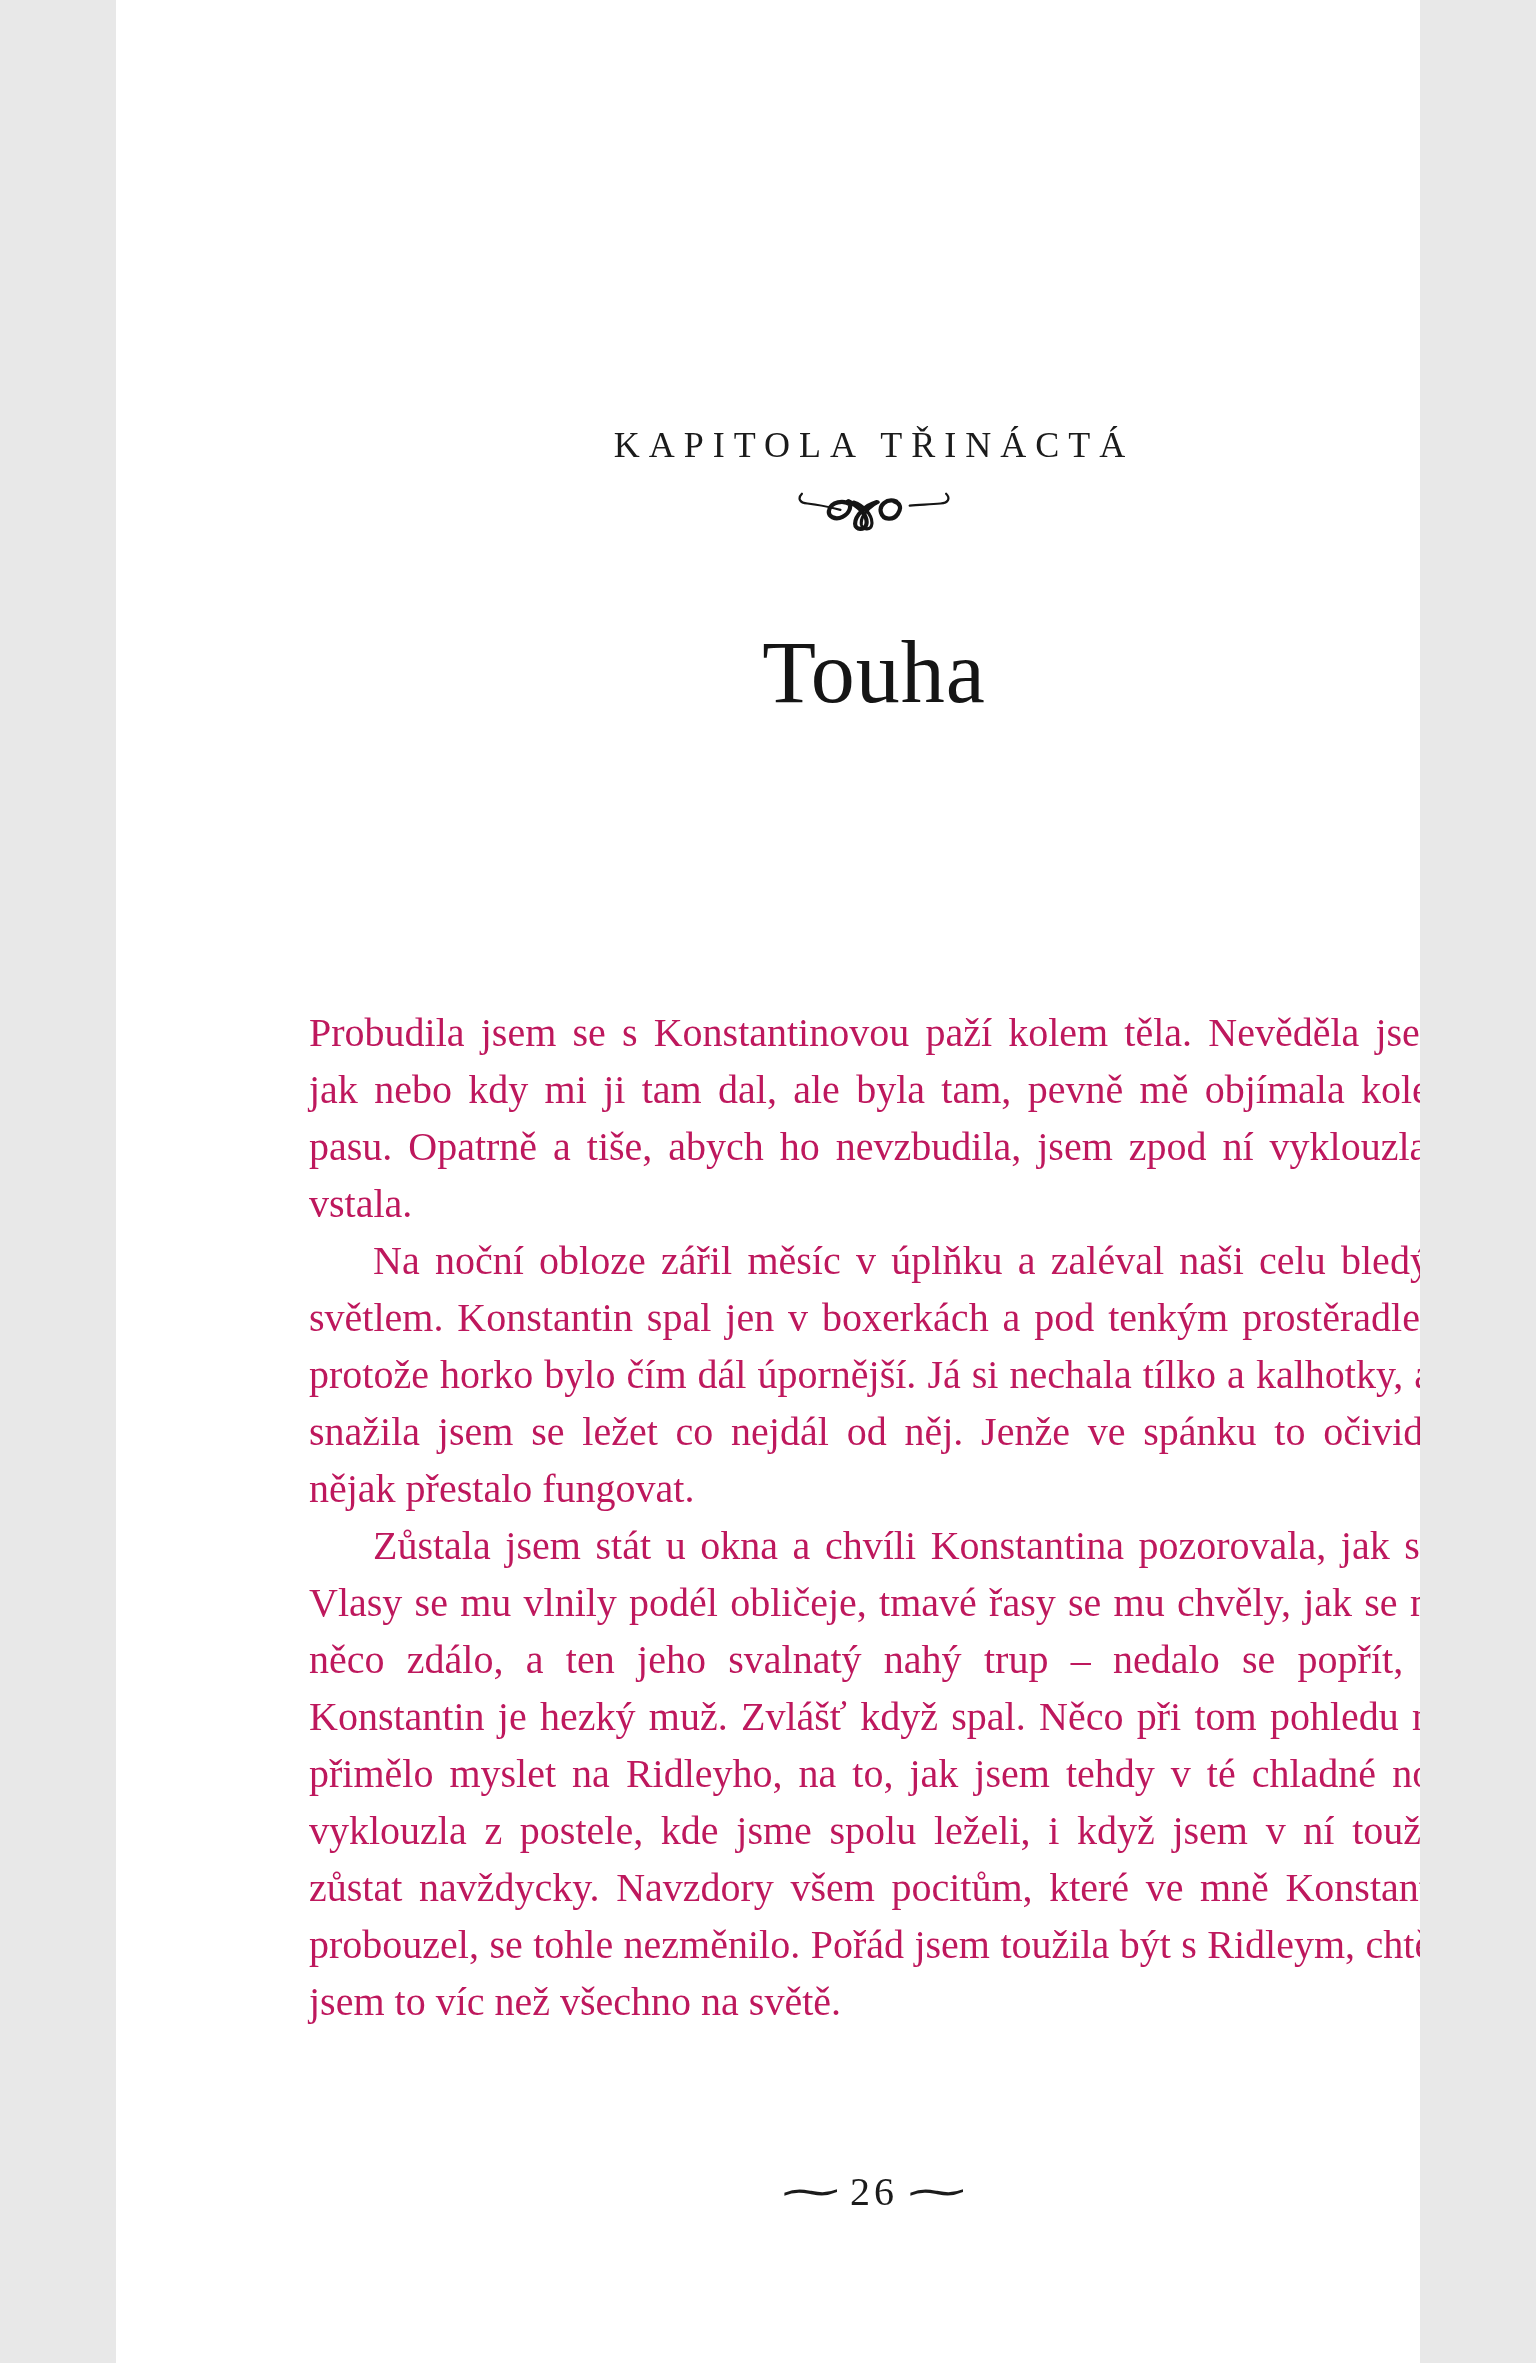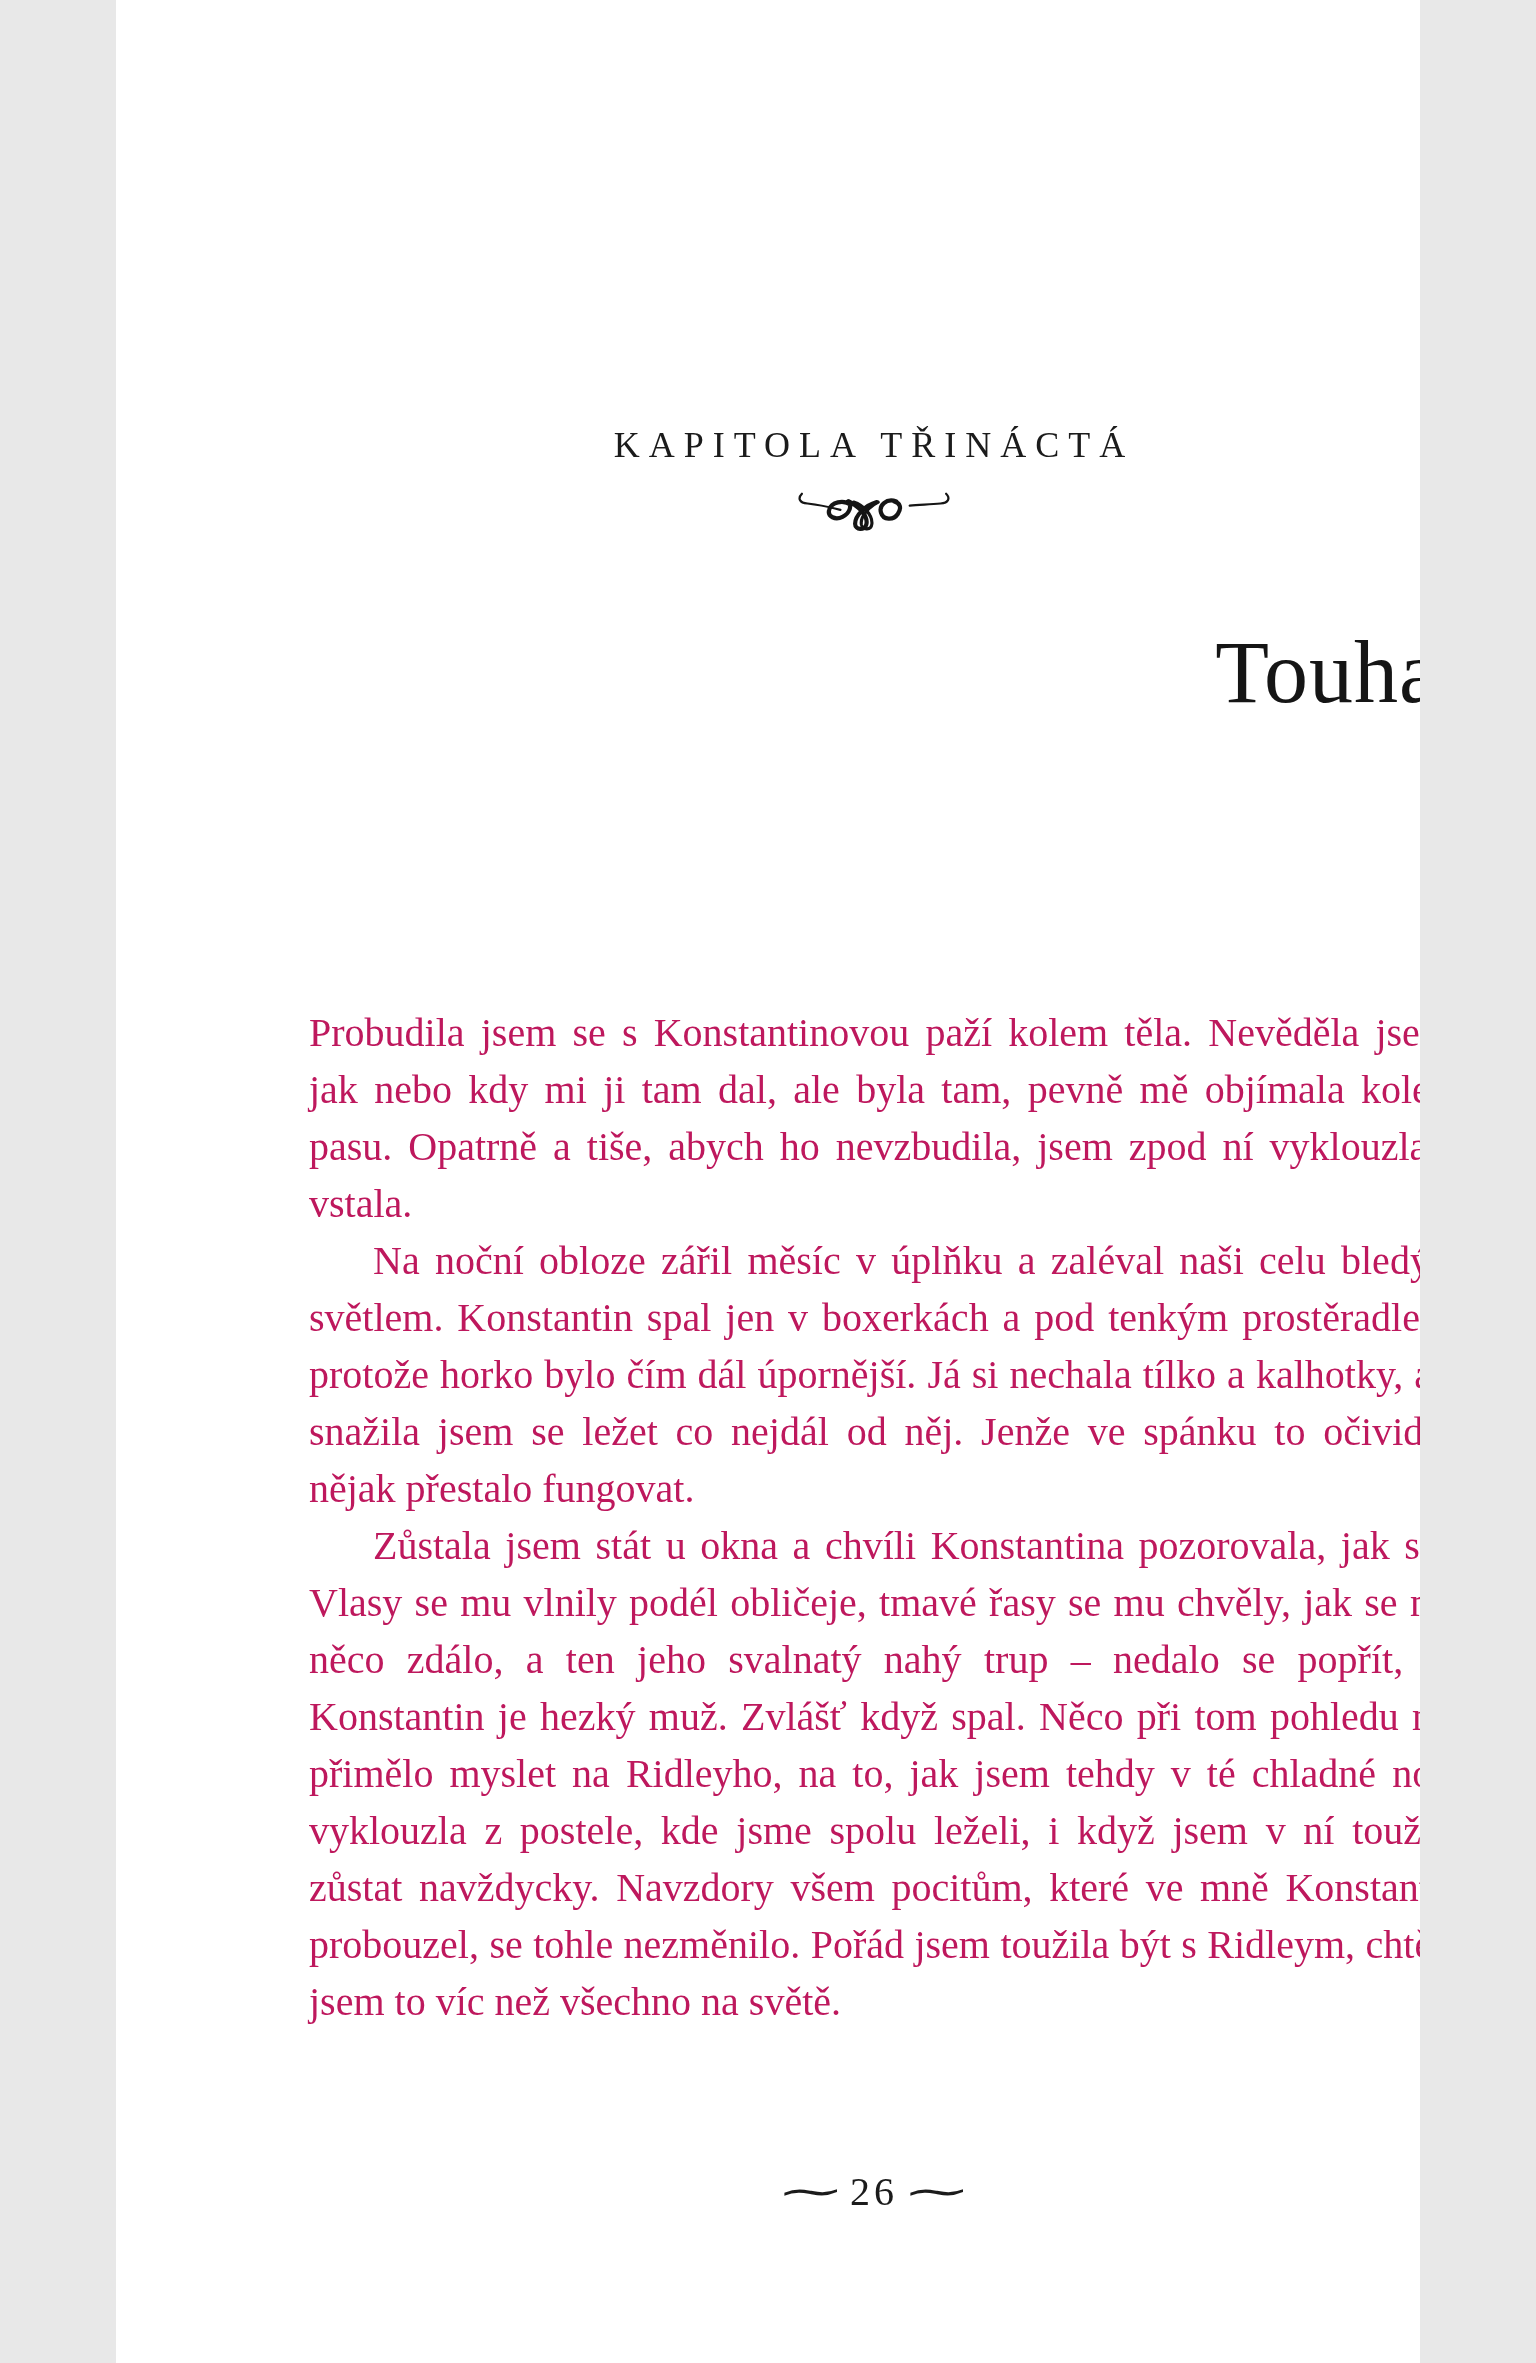--- a/index.html
+++ b/index.html
@@ -36,21 +36,21 @@
     text-align: center;
     line-height: 0;
   }
   .ornament svg { display: inline-block; }
   .chapter-title {
     position: absolute;
     top: 622px;
     left: 193px;
     width: 1130px;
     margin: 0;
-    text-align: right;
+    text-align: center;
     font-size: 88px;
     font-weight: normal;
     color: #151515;
     letter-spacing: 1px;
   }
   .body-text {
     position: absolute;
     top: 1004px;
     left: 193px;
     width: 1152px;

